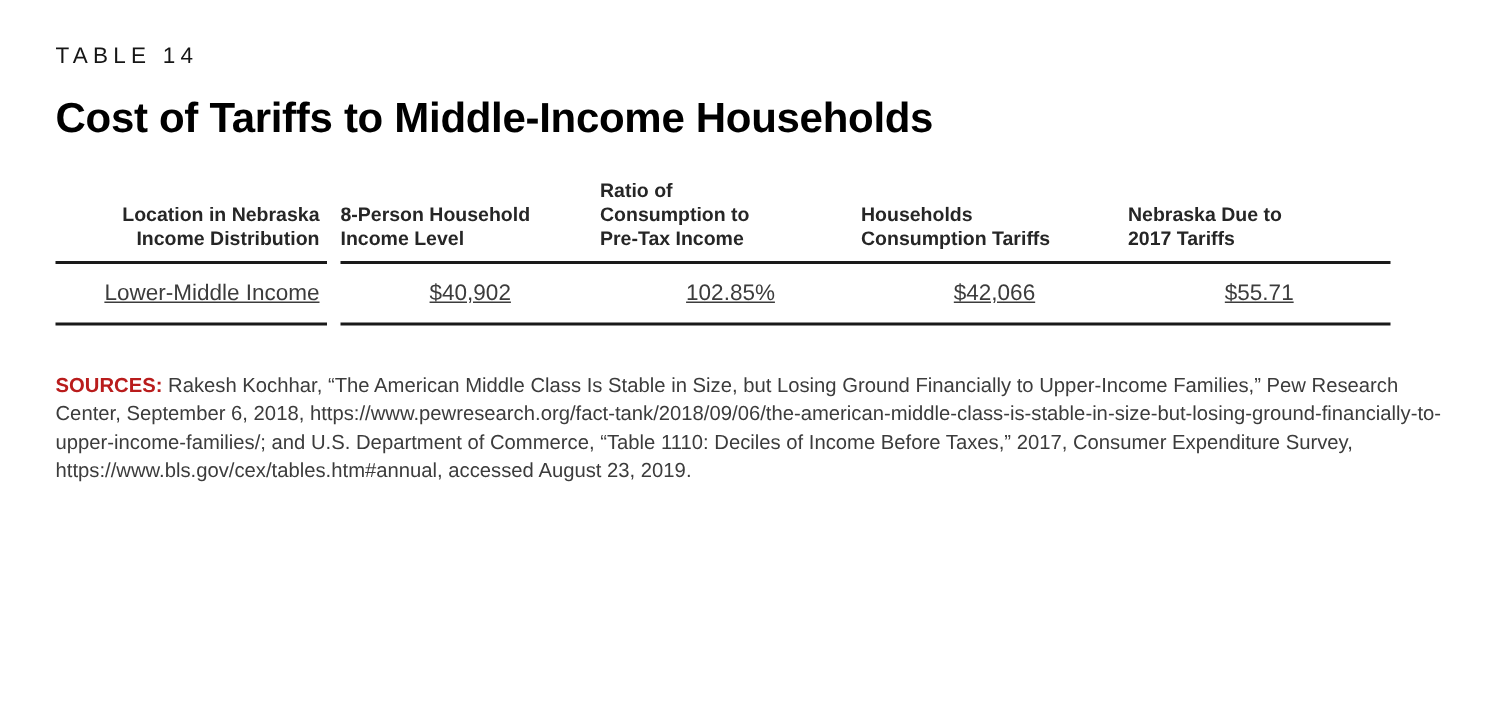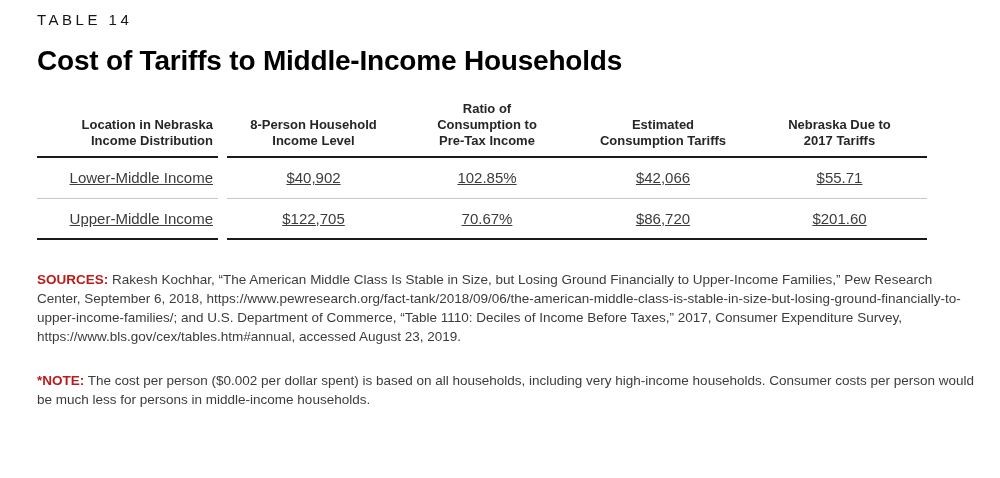--- a/index.html
+++ b/index.html
@@ -15,21 +15,21 @@
   *{box-sizing:border-box;}
   html,body{margin:0;padding:0;}
   body{
     width:1000px;height:478px;
     background:var(--page-bg);
     font-family:"Liberation Sans","DejaVu Sans",sans-serif;
     overflow:hidden;
   }
   .page{
     width:1000px;height:478px;
-    padding:10px 30px 0 37px;
+    padding:28px 30px 0 37px;
     position:relative;
   }
   .eyebrow{
     font-size:15px;
     font-weight:400;
     letter-spacing:3.5px;
     color:var(--eyebrow);
     line-height:19px;
   }
   .title{
@@ -46,21 +46,21 @@
     width:890px;
     margin-top:27px;
   }
   table.data th{
     font-size:13px;
     font-weight:700;
     color:var(--header-text);
     line-height:16px;
     vertical-align:bottom;
     padding:0 0 7px 0;
-    text-align:center;
+    text-align:left;
     border-bottom:2px solid var(--rule-dark);
   }
   table.data td{
     font-size:15px;
     color:var(--body-text);
     height:41px;
     text-align:center;
     border-bottom:1px solid var(--rule-light);
     vertical-align:middle;
     text-decoration:underline;
@@ -116,46 +116,37 @@
         <th>
           <div>8-Person Household</div>
           <div>Income Level</div>
         </th>
         <th>
           <div>Ratio of</div>
           <div>Consumption to</div>
           <div>Pre-Tax Income</div>
         </th>
         <th>
-          <div>Estimated</div>
+          <div>Households</div>
           <div>Consumption Tariffs</div>
         </th>
         <th>
           <div>Nebraska Due to</div>
           <div>2017 Tariffs</div>
         </th>
       </tr>
     </thead>
     <tbody>
       <tr>
         <td class="c-loc">Lower-Middle Income</td>
         <td class="gap"></td>
         <td>$40,902</td>
         <td>102.85%</td>
         <td>$42,066</td>
         <td>$55.71</td>
       </tr>
-      <tr>
-        <td class="c-loc">Upper-Middle Income</td>
-        <td class="gap"></td>
-        <td>$122,705</td>
-        <td>70.67%</td>
-        <td>$86,720</td>
-        <td>$201.60</td>
-      </tr>
     </tbody>
   </table>
 
   <p class="footer-block sources"><strong>SOURCES:</strong> <span>Rakesh Kochhar, “The American Middle Class Is Stable in Size, but Losing Ground Financially to Upper-Income Families,” Pew Research Center, September 6, 2018, https://www.pewresearch.org/fact-tank/2018/09/06/the-american-middle-class-is-stable-in-size-but-losing-ground-financially-to-upper-income-families/; and U.S. Department of Commerce, “Table 1110: Deciles of Income Before Taxes,” 2017, Consumer Expenditure Survey, https://www.bls.gov/cex/tables.htm#annual, accessed August 23, 2019.</span></p>
 
-  <p class="footer-block note"><strong>*NOTE:</strong> <span>The cost per person ($0.002 per dollar spent) is based on all households, including very high-income households. Consumer costs per person would be much less for persons in middle-income households.</span></p>
 
 </div>
 
 </body></html>

